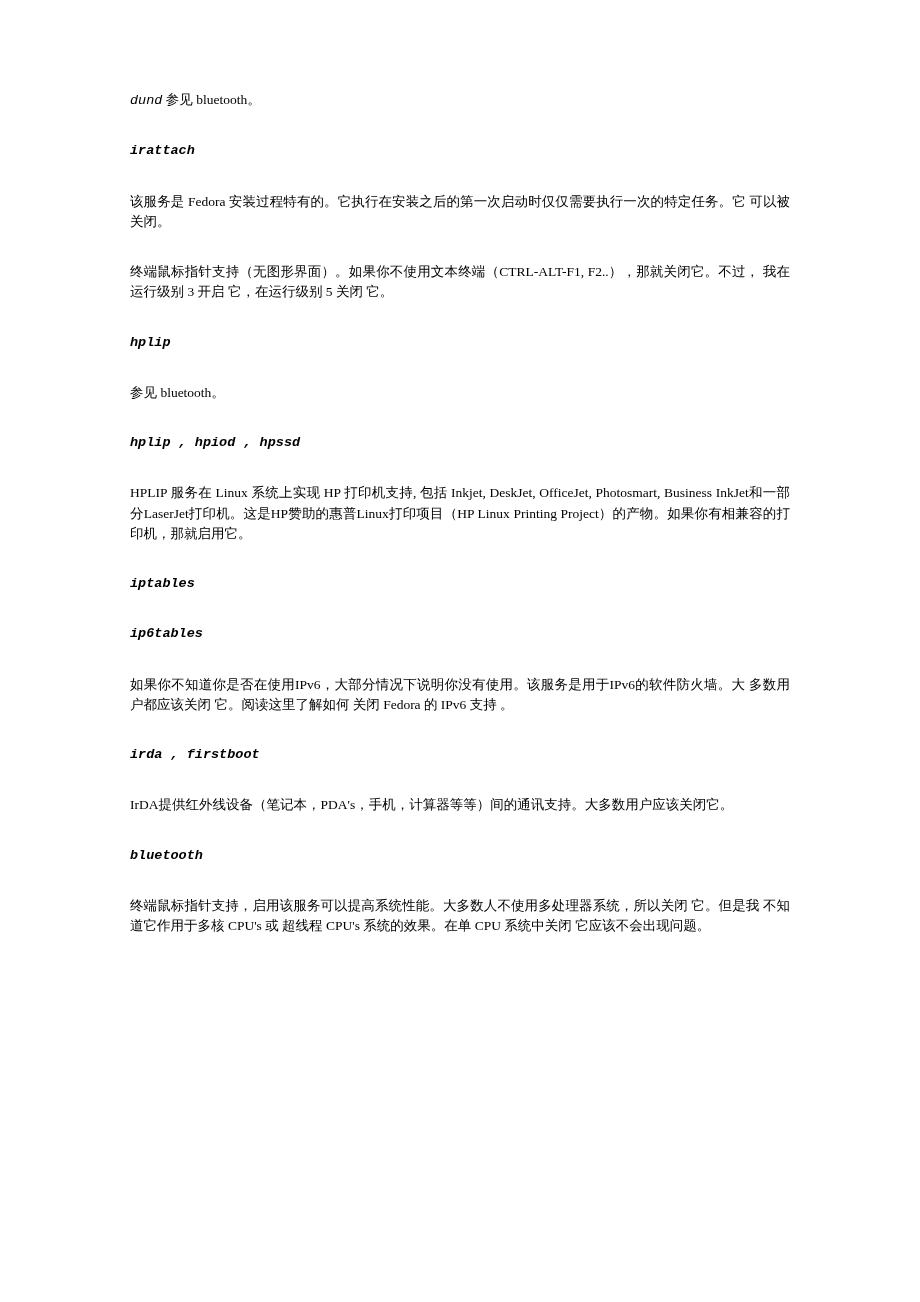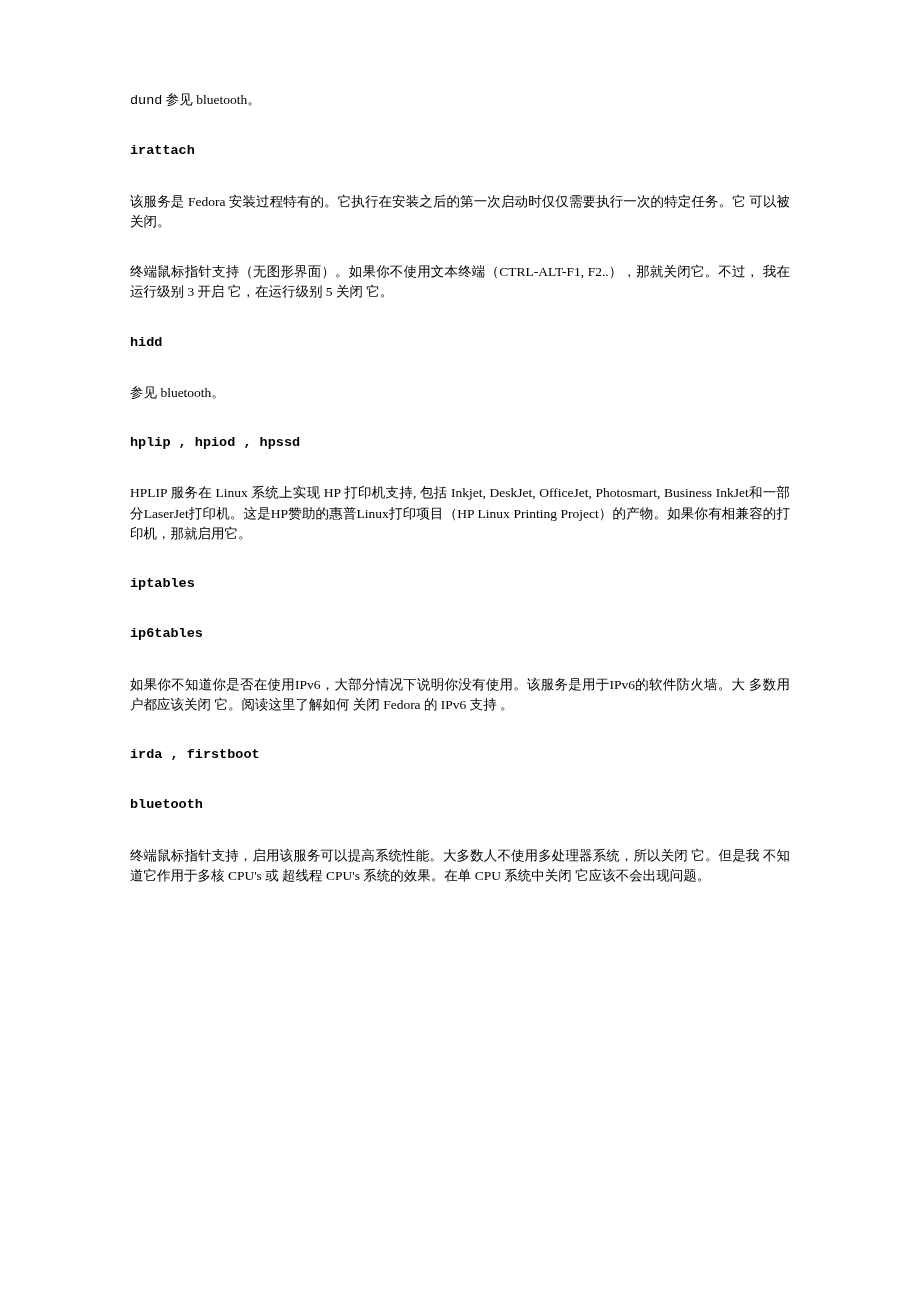--- a/index.html
+++ b/index.html
@@ -19,20 +19,21 @@
     .heading {
       font-weight: bold;
       margin-bottom: 30px;
     }
     .para {
       margin: 0;
       text-align: justify;
     }
     .mono {
       font-family: "Courier New", monospace;
+      font-style: italic;
     }
   </style>
 </head>
 <body>
 
 <div class="section">
   <p class="para">
     <span class="mono">dund</span><span> 参见 bluetooth。</span>
   </p>
 </div>
@@ -40,38 +41,39 @@
 <div class="section">
   <p class="heading mono">irattach</p>
   <p class="para">该服务是 Fedora 安装过程特有的。它执行在安装之后的第一次启动时仅仅需要执行一次的特定任务。它 可以被关闭。</p>
 </div>
 
 <div class="section">
   <p class="para">终端鼠标指针支持（无图形界面）。如果你不使用文本终端（CTRL-ALT-F1, F2..），那就关闭它。不过， 我在运行级别 3 开启 它，在运行级别 5 关闭 它。</p>
 </div>
 
 <div class="section">
-  <p class="heading mono">hidd</p>
+  <p class="heading mono">hplip</p>
   <p class="para">参见 bluetooth。</p>
 </div>
 
 <div class="section">
   <p class="heading mono">hplip , hpiod , hpssd</p>
   <p class="para">HPLIP 服务在 Linux 系统上实现 HP 打印机支持, 包括 Inkjet,  DeskJet,  OfficeJet,  Photosmart, Business InkJet和一部分LaserJet打印机。这是HP赞助的惠普Linux打印项目（HP Linux Printing Project）的产物。如果你有相兼容的打印机，那就启用它。</p>
 </div>
 
 <div class="section">
   <p class="heading mono">iptables</p>
 </div>
 
 <div class="section">
   <p class="heading mono">ip6tables</p>
   <p class="para">如果你不知道你是否在使用IPv6，大部分情况下说明你没有使用。该服务是用于IPv6的软件防火墙。大 多数用户都应该关闭 它。阅读这里了解如何 关闭 Fedora 的 IPv6 支持 。</p>
 </div>
 
 <div class="section">
   <p class="heading mono">irda , firstboot</p>
+  <p class="para">IrDA提供红外线设备（笔记本，PDA's，手机，计算器等等）间的通讯支持。大多数用户应该关闭它。</p>
 </div>
 
 <div class="section">
   <p class="heading mono">bluetooth</p>
   <p class="para">终端鼠标指针支持，启用该服务可以提高系统性能。大多数人不使用多处理器系统，所以关闭 它。但是我 不知道它作用于多核 CPU's 或 超线程 CPU's 系统的效果。在单 CPU 系统中关闭 它应该不会出现问题。</p>
 </div>
 
 </body></html>

